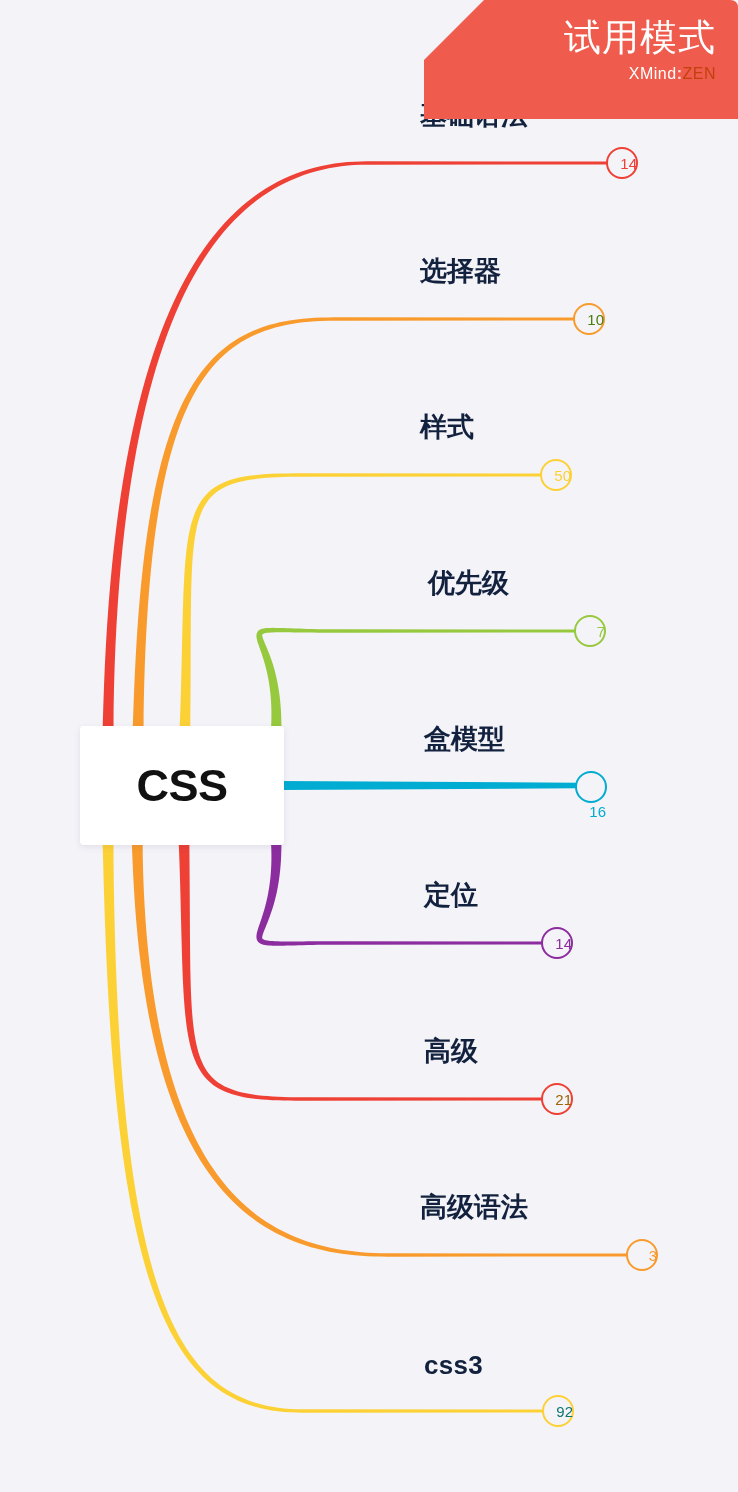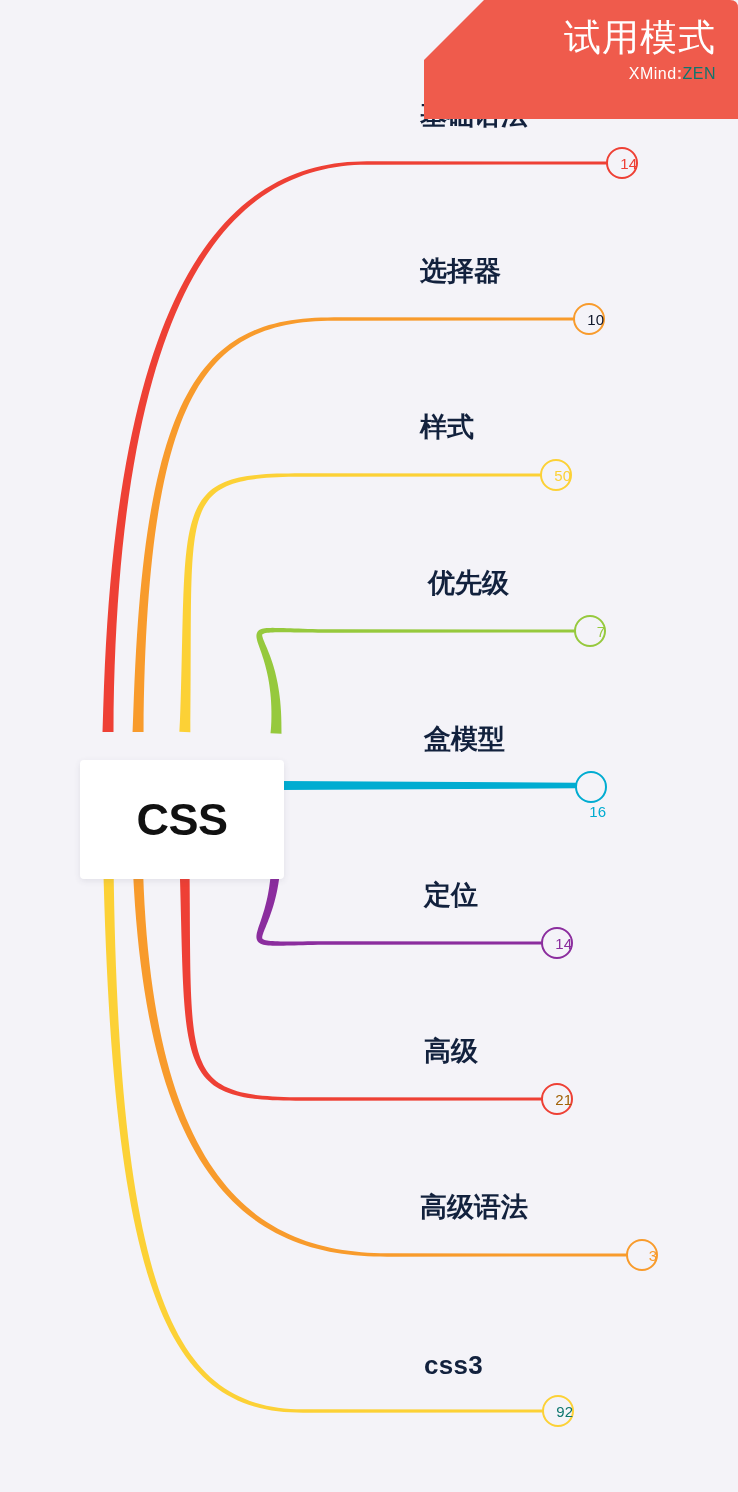--- a/index.html
+++ b/index.html
@@ -66,29 +66,29 @@
   }
   .brand-x {
     color: #ffffff;
     font-weight: normal;
   }
   .brand-sep {
     color: #ffd9d1;
     font-weight: bold;
   }
   .brand-zen {
-    color: #0f766e;
+    color: #c2410c;
     font-weight: 400;
   }
 
   
   .central-node {
     position: absolute;
     left: 80px;
-    top: 760px;
+    top: 726px;
     width: 204px;
     height: 119px;
     background: #ffffff;
     border-radius: 4px;
     box-shadow: 0 2px 6px rgba(60, 55, 90, 0.10);
     display: flex;
     align-items: center;
     justify-content: center;
     z-index: 4;
   }
@@ -152,21 +152,21 @@
       <circle cx="558" cy="1411" r="15" fill="#f4f3f8" stroke="#fcd136" stroke-width="2"></circle>
     </svg>
 
   <div class="central-node">
     <span class="central-label">CSS</span>
   </div>
 
   <div id="labels-layer">
       <div class="badge-num" style="left: 607px; top: 156px; width: 30px; color: rgb(238, 64, 53);">14</div>
       <div class="topic-label" style="left: 420px; top: 99px;">基础语法</div>
-      <div class="badge-num" style="left: 574px; top: 312px; width: 30px; color: #0f172a;">10</div>
+      <div class="badge-num" style="left: 574px; top: 312px; width: 30px; color: #4d7c0f;">10</div>
       <div class="topic-label" style="left: 420px; top: 255px;">选择器</div>
       <div class="badge-num" style="left: 541px; top: 468px; width: 30px; color: rgb(252, 209, 54);">50</div>
       <div class="topic-label" style="left: 420px; top: 411px;">样式</div>
       <div class="badge-num" style="left: 575px; top: 624px; width: 30px; color: rgb(150, 201, 61);">7</div>
       <div class="topic-label" style="left: 428px; top: 567px;">优先级</div>
       <div class="badge-num" style="left: 576px; top: 780px; width: 30px; color: rgb(0, 172, 209); margin-top: 24px;">16</div>
       <div class="topic-label" style="left: 424px; top: 723px;">盒模型</div>
       <div class="badge-num" style="left: 542px; top: 936px; width: 30px; color: rgb(139, 45, 158);">14</div>
       <div class="topic-label" style="left: 424px; top: 879px;">定位</div>
       <div class="badge-num" style="left: 542px; top: 1092px; width: 30px; color: #a16207;">21</div>

